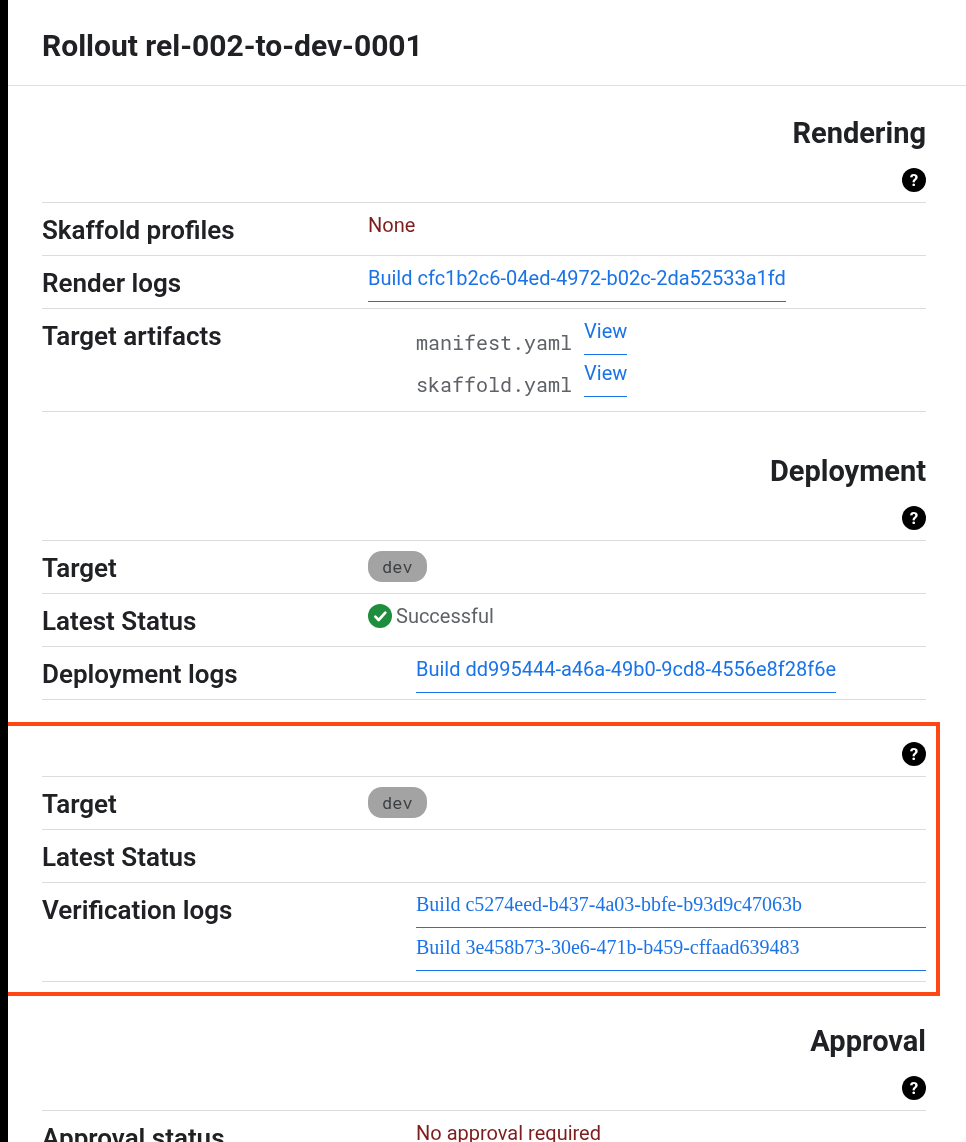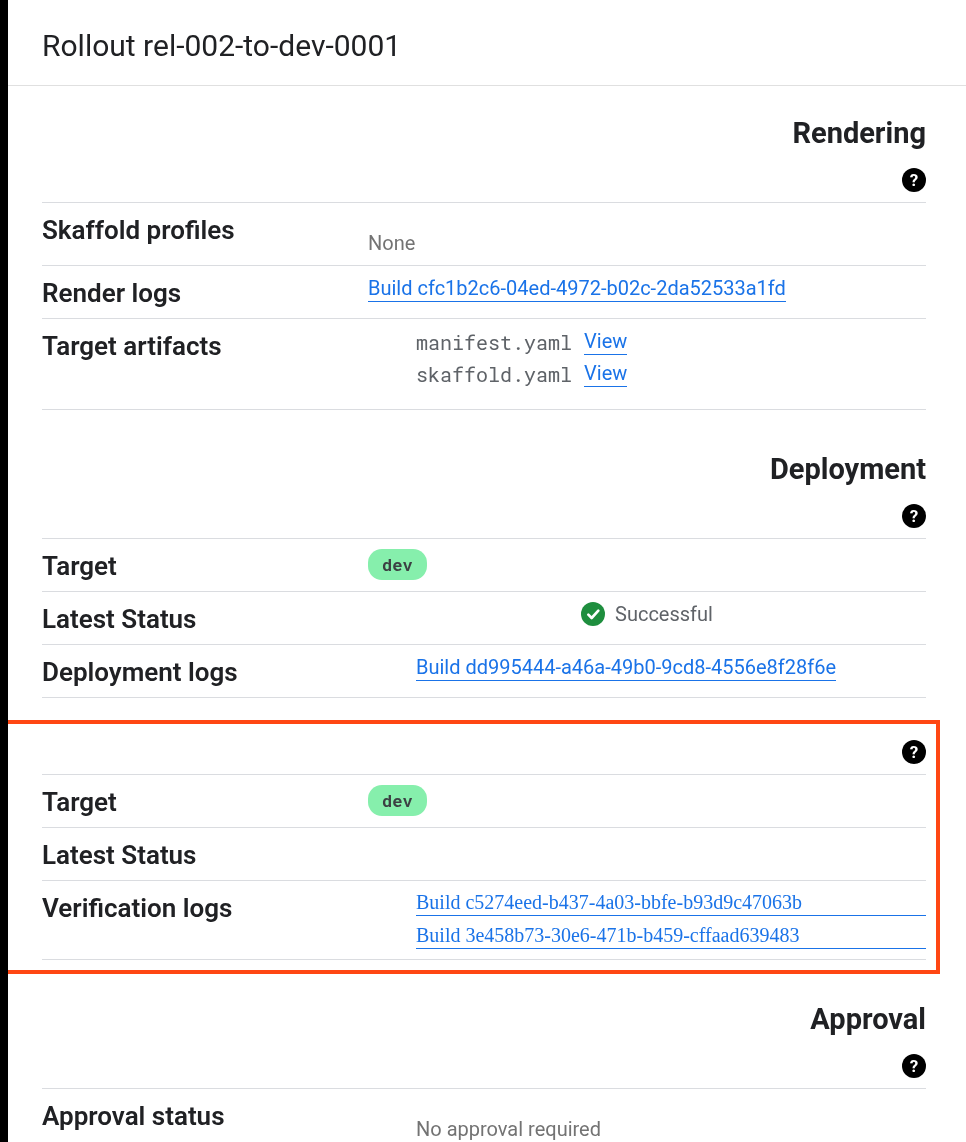--- a/index.html
+++ b/index.html
@@ -10,21 +10,21 @@
     background: #fff;
     color: #202124;
     font-size: 20px;
     border-left: 8px solid #000;
   }
   .page {
     padding: 18px 40px 40px 34px;
   }
   .page-title {
     font-size: 30px;
-    font-weight: 400;
+    font-weight: 700;
     margin: 10px 0 22px 0;
     color: #202124;
   }
   .title-divider {
     border: none;
     border-top: 1px solid #e0e0e0;
     margin: 0 -40px 30px -34px;
   }
   .section {
     margin-bottom: 42px;
@@ -71,56 +71,53 @@
     font-weight: 600;
     color: #202124;
     padding-top: 2px;
   }
   .row-value {
     flex: 1;
     font-size: 20px;
     color: #5f6368;
   }
   .muted {
-    color: #737373;
-    margin-top: 18px;
+    color: #7f1d1d;
   }
   .link {
     color: #1a73e8;
     text-decoration: none;
     border-bottom: 1px solid #1a73e8;
-    padding-bottom: 1px;
+    padding-bottom: 11px;
   }
   .mono {
     font-family: "Roboto Mono", Menlo, Consolas, monospace;
     color: #5f6368;
     font-size: 20px;
   }
   .artifact-line {
     display: flex;
     gap: 12px;
-    align-items: center;
+    align-items: flex-end;
     margin-bottom: 6px;
   }
-  .artifact-line:last-child { margin-bottom: 12px; }
+  .artifact-line:last-child { margin-bottom: 4px; }
   .chip {
     display: inline-block;
-    background: #86efac;
+    background: #a3a3a3;
     color: #3c4043;
     font-family: "Roboto Mono", Menlo, Consolas, monospace;
     font-size: 17px;
     padding: 4px 14px;
     border-radius: 14px;
-    font-weight: bold;
   }
   .status-line {
     display: flex;
     align-items: center;
-    gap: 10px;
-    justify-content: center;
+    gap: 4px;
   }
   .status-icon {
     width: 24px;
     height: 24px;
     border-radius: 50%;
     display: inline-flex;
     align-items: center;
     justify-content: center;
     flex-shrink: 0;
   }

